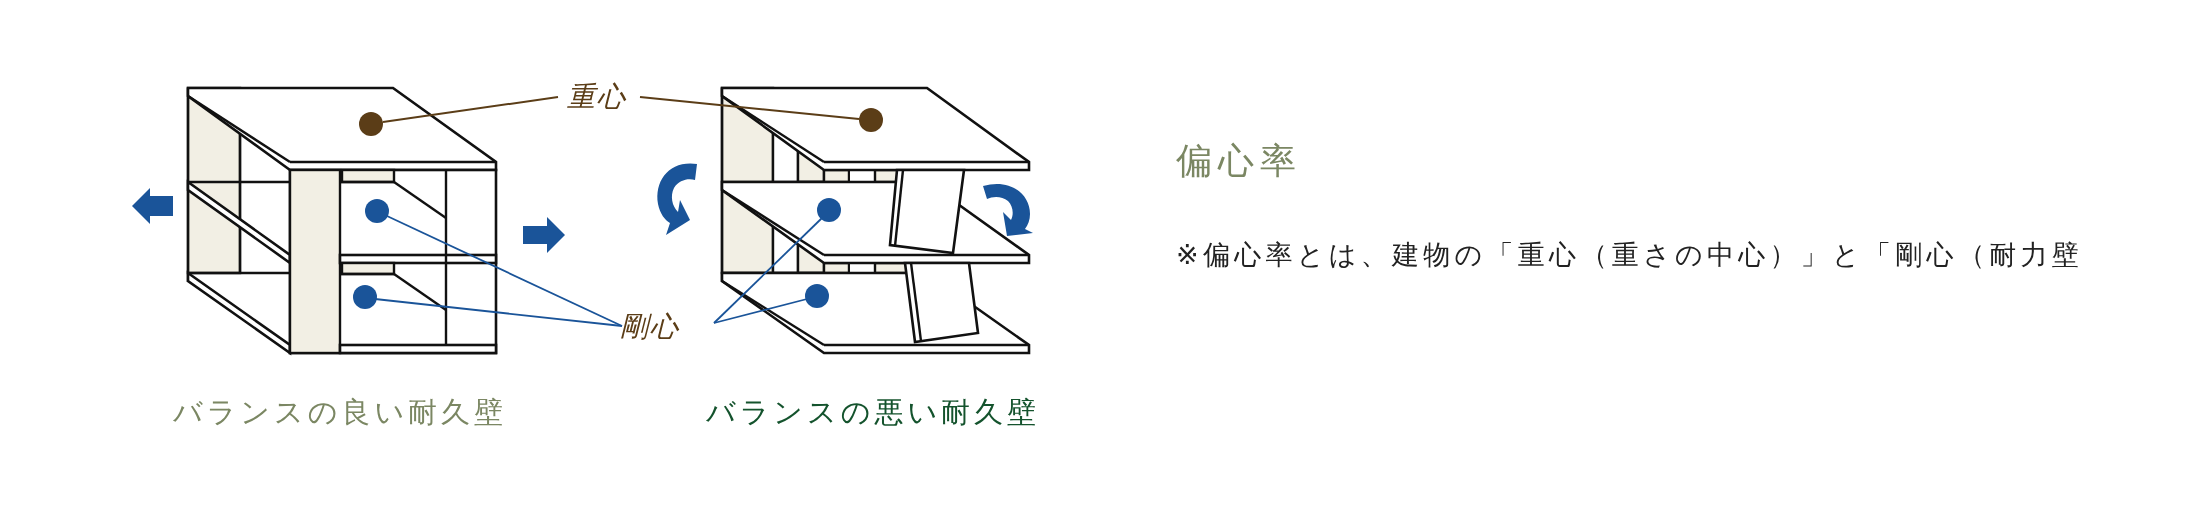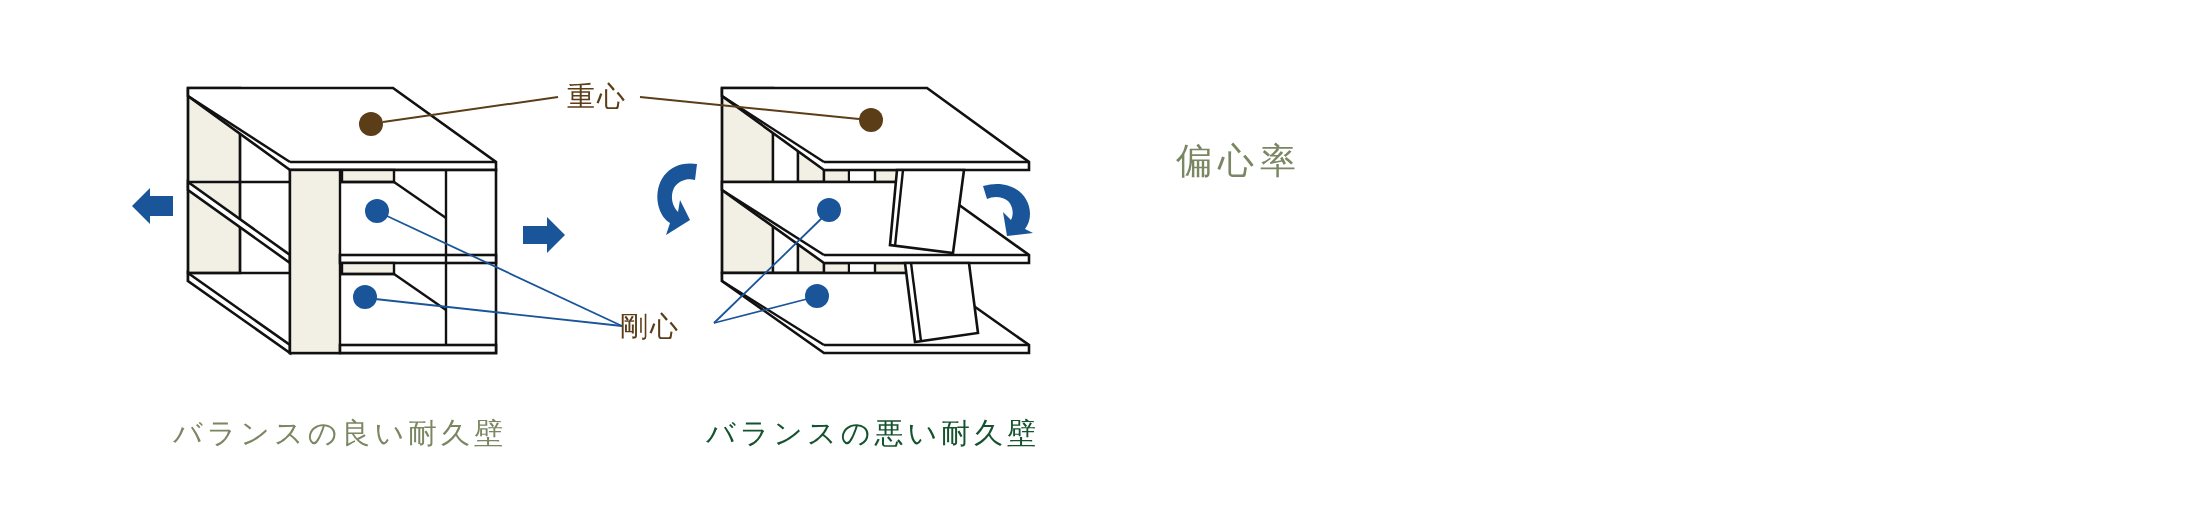--- a/index.html
+++ b/index.html
@@ -1,21 +1,21 @@
 <!DOCTYPE html>
 <html><head>
 <meta charset="utf-8">
 <style>
   html, body { margin:0; padding:0; background:#ffffff; }
   body { width:2212px; height:513px; position:relative; overflow:hidden;
          font-family:"DejaVu Sans","Liberation Sans",sans-serif; }
   #diagram { position:absolute; left:0; top:0; }
   .lbl { position:absolute; white-space:nowrap; line-height:1; }
-  .label-brown { color:#5b3d17; font-size:28px; letter-spacing:2px; }
-  .caption { font-size:29px; letter-spacing:4px;margin-top:21px; }
+  .label-brown { color:#5b3d17; font-size:28px; letter-spacing:2px;font-style:italic; }
+  .caption { font-size:29px; letter-spacing:4px; }
   .cap-good { color:#7b8763; left:173px; top:398px; }
   .cap-bad { color:#14532d; left:706px; top:398px; }
   .title { position:absolute; left:1176px; top:143px; font-size:36px; letter-spacing:6px;
            color:#7b8763; line-height:1; white-space:nowrap; }
   .body { position:absolute; left:1176px; top:226px; width:960px; font-size:27px;
           letter-spacing:4.3px; color:#222222; line-height:57px; }
   .body-line { display:block; white-space:nowrap; height:57px; }
 </style>
 </head>
 <body>
@@ -138,13 +138,14 @@
 </svg>
 
 <div class="lbl label-brown" style="left:567px; top:83px;">重心</div>
 <div class="lbl label-brown" style="left:620px; top:313px;">剛心</div>
 
 <div class="lbl caption cap-good">バランスの良い耐久壁</div>
 <div class="lbl caption cap-bad">バランスの悪い耐久壁</div>
 
 <div class="title">偏心率</div>
 <div class="body">
+  <span class="body-line">※偏心率とは、建物の「重心（重さの中心）」と「剛心（耐力壁</span>
 </div>
 
 </body></html>

